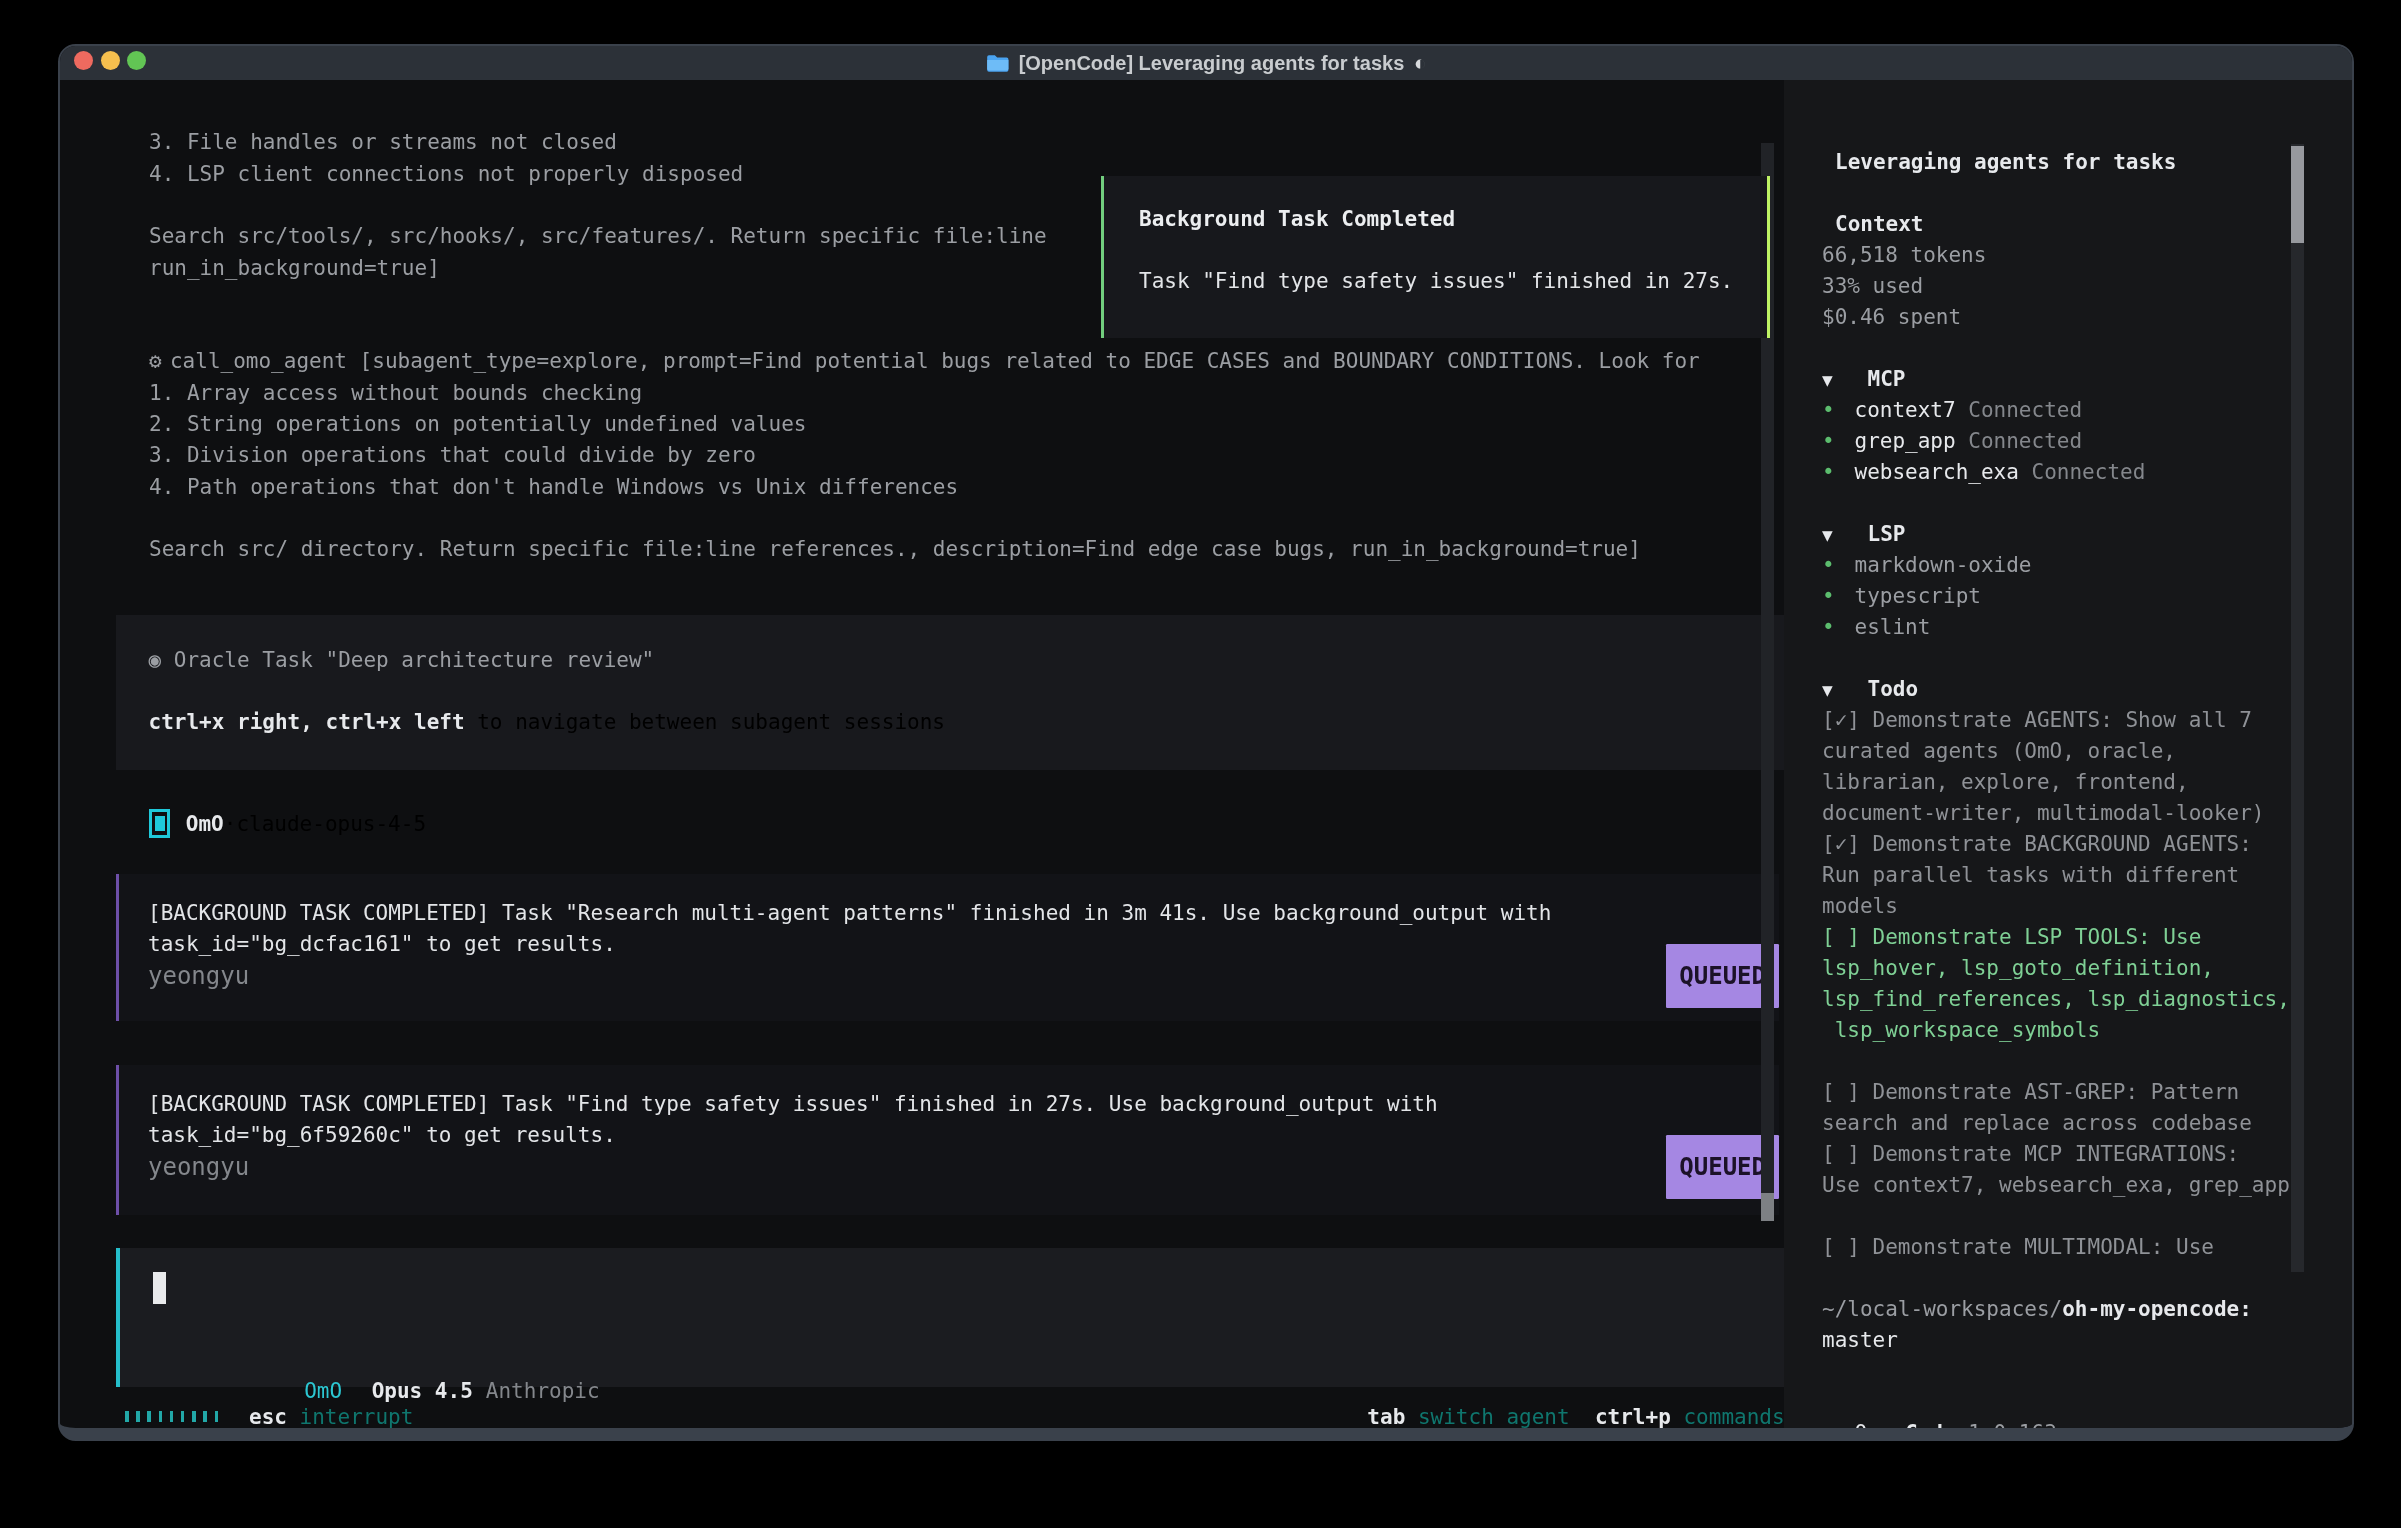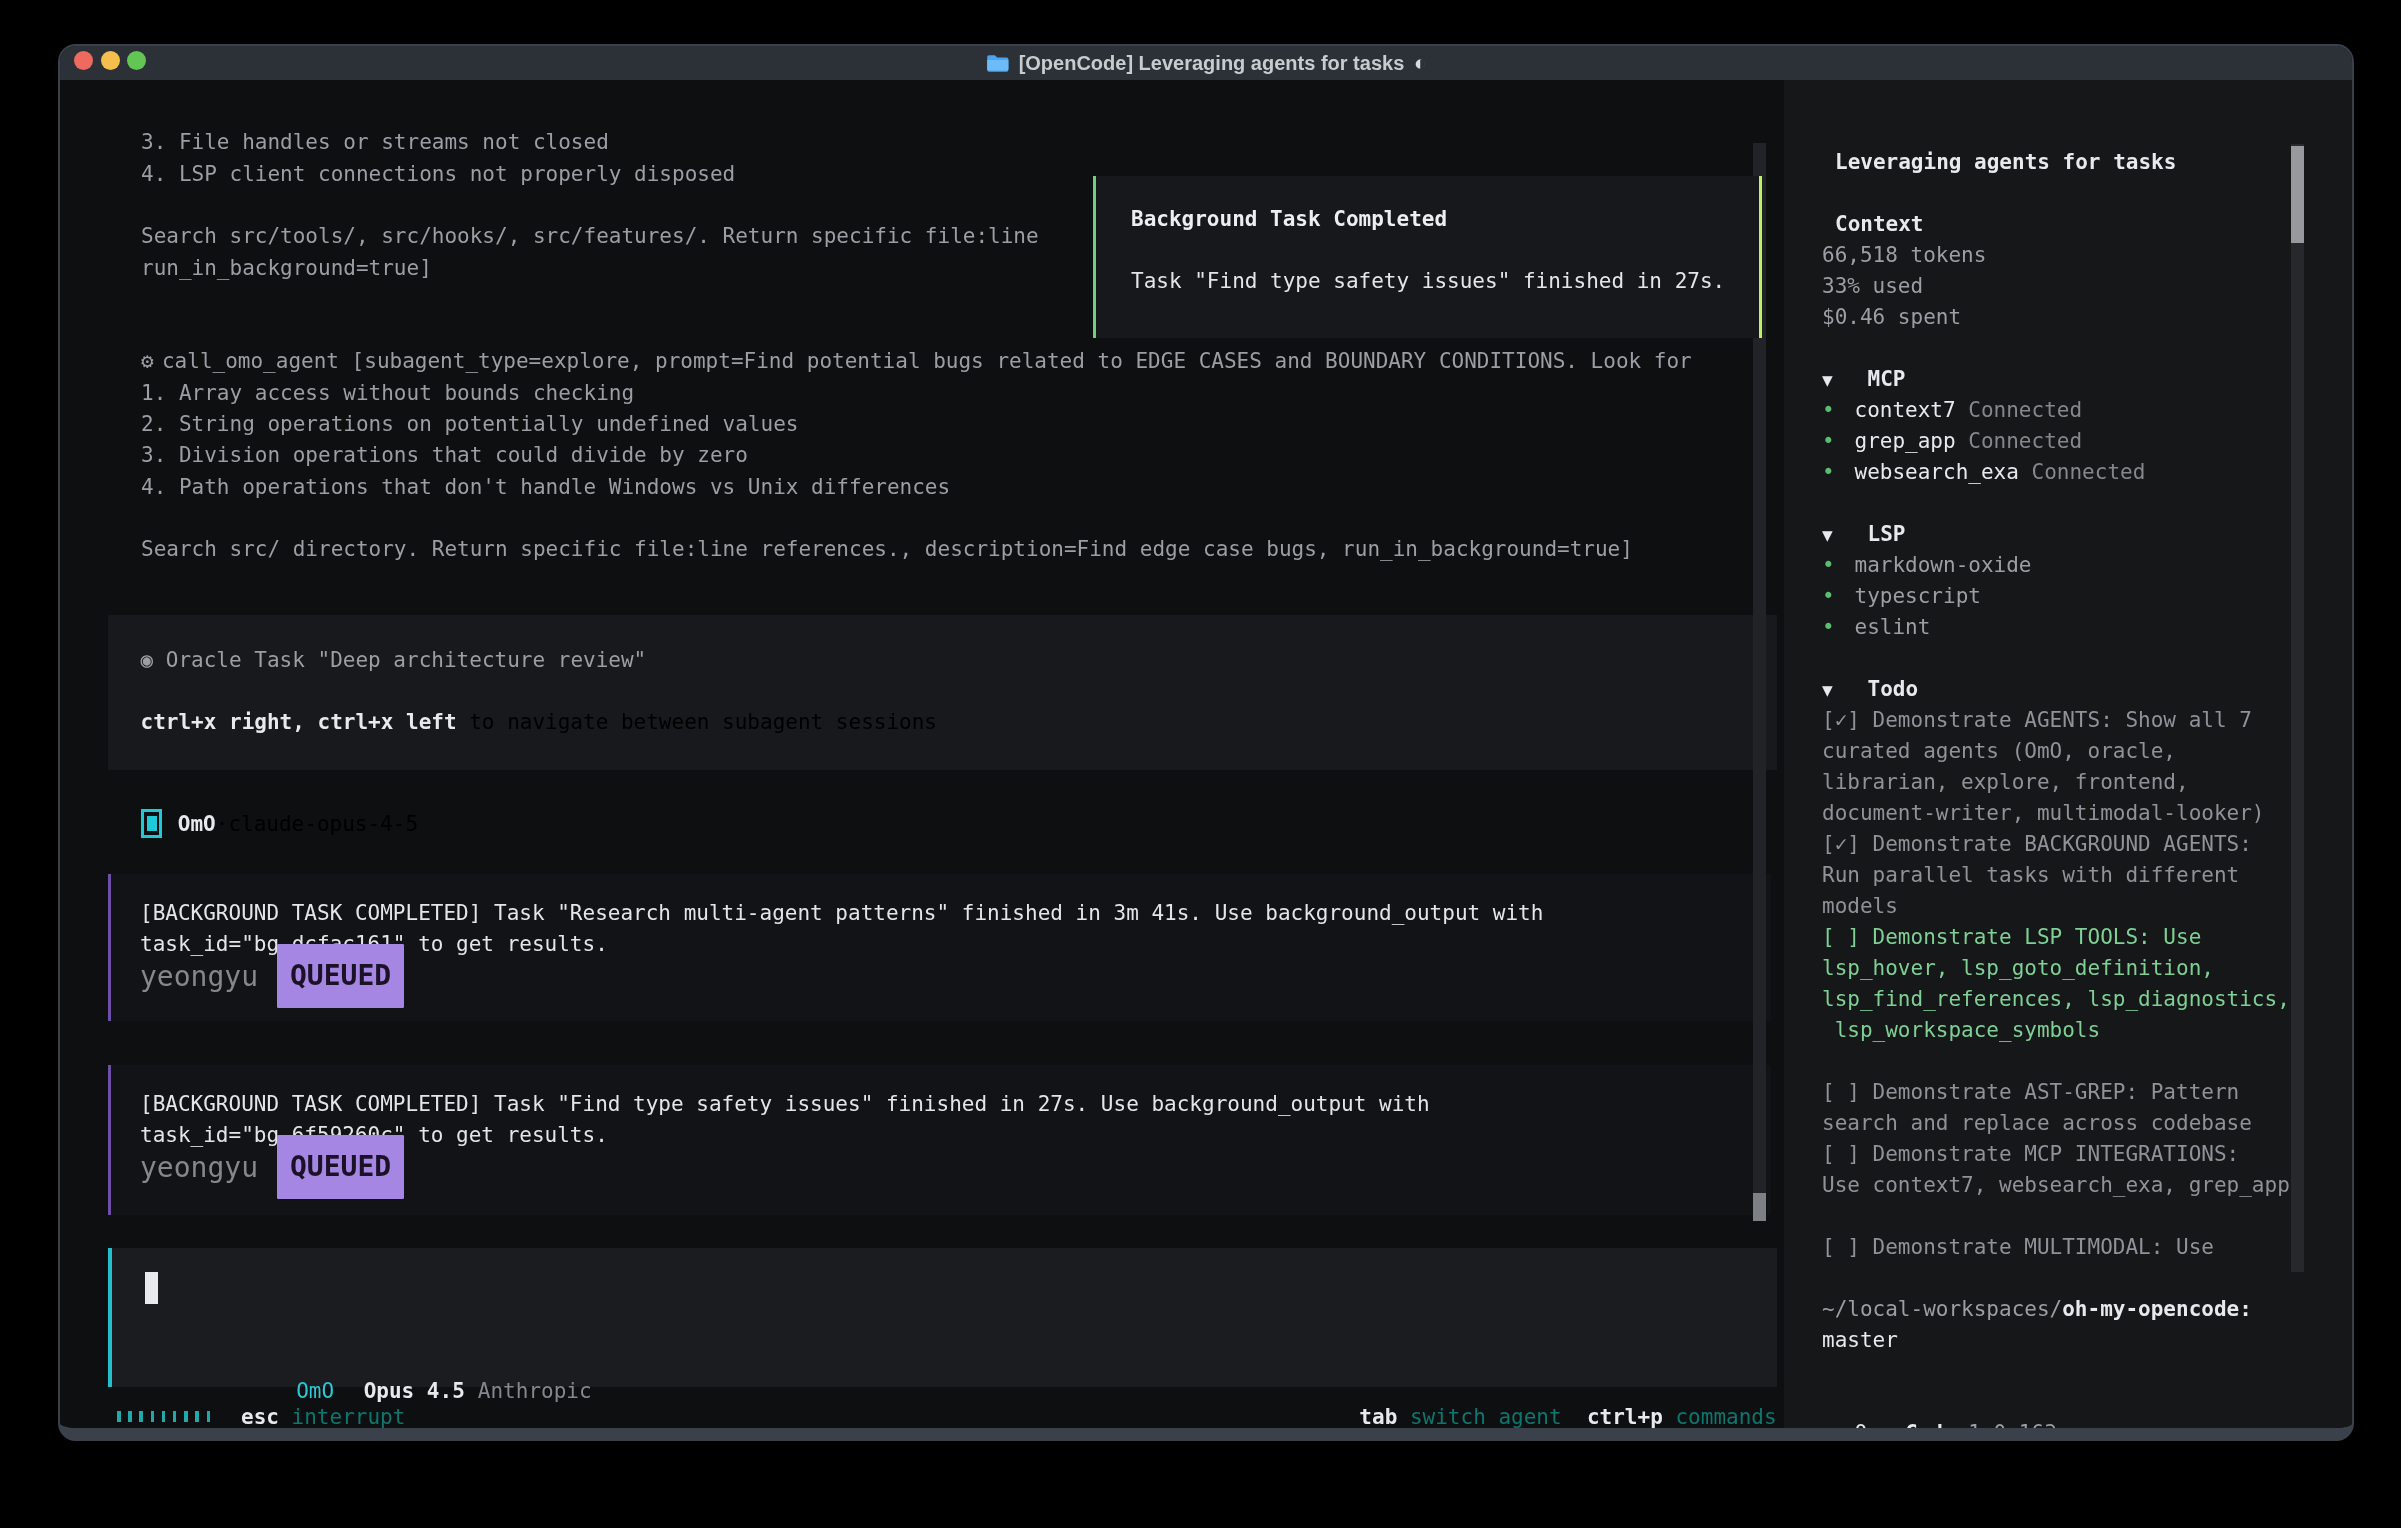--- a/index.html
+++ b/index.html
@@ -10,41 +10,41 @@
           border-radius:17.7px;background:#0e0f11;overflow:hidden;}
   .titlebar{position:absolute;left:0;top:0;width:100%;height:34px;background:#2c3138;
             display:flex;align-items:center;justify-content:center;
             font-family:"Liberation Sans",sans-serif;}
   .lights{position:absolute;left:14px;top:5.3px;display:flex;gap:7.7px;}
   .light{width:19px;height:19px;border-radius:50%;}
   .l-red{background:#ee6a5f;} .l-yellow{background:#f5bf4e;} .l-green{background:#62c554;}
   .wtitle{display:flex;align-items:center;gap:9.5px;color:#c9cccf;font-size:20px;font-weight:bold;}
   .wtitle .suffix{font-weight:normal;font-size:21px;color:#d8dadd;}
   .content{position:absolute;left:0;top:34px;right:0;bottom:0;}
-  .main{position:absolute;left:8px;top:0;width:1724px;bottom:0;background:#0e0f11;}
+  .main{position:absolute;left:16px;top:0;width:1724px;bottom:0;background:#0e0f11;}
   .sidebar{position:absolute;left:1724px;top:0;right:0;bottom:0;background:#161719;}
   .tl{position:absolute;left:73px;height:31px;line-height:31px;font-size:21px;
       color:#9b9ea3;white-space:pre;}
   .t-white{color:#e7e9ec;} .t-dim{color:#84878c;} .t-bold{font-weight:bold;}
   .gear{color:#9b9ea3;margin-right:8.3px;}
   .toast{position:absolute;left:1025px;top:96px;width:669px;height:162px;
          box-sizing:border-box;background:#17181c;border-left:3px solid #72ce7e;
          border-right:3px solid #bef264;z-index:6;padding:28px 0 0 35px;}
   .toast .tt{height:31px;line-height:31px;font-size:21px;font-weight:bold;color:#eceef0;white-space:pre;}
   .toast .tb{margin-top:31px;height:31px;line-height:31px;font-size:21px;color:#e3e5e8;white-space:pre;}
   .obox{position:absolute;left:40px;top:535px;width:1669px;height:155px;background:#18191d;}
   .obox .l1{position:absolute;left:32.5px;top:29.5px;height:31px;line-height:31px;font-size:21px;color:#9b9ea3;white-space:pre;}
   .obox .l2{position:absolute;left:32.5px;top:92px;height:31px;line-height:31px;font-size:21px;white-space:pre;}
   .ahdr{position:absolute;left:73px;top:727px;height:33px;display:flex;align-items:center;font-size:21px;}
   .aicon{display:inline-block;width:15.4px;height:23.6px;border:3px solid #1fc9da;margin-right:15.4px;position:relative;}
   .aicon i{position:absolute;left:3px;top:4.1px;width:9.5px;height:15.4px;background:#1fc9da;}
   .msg{position:absolute;left:40px;width:1663px;box-sizing:border-box;background:#121317;
        border-left:3.5px solid #6d4fa8;padding:23.6px 0 0 29px;}
   .msg .ml{height:31px;line-height:31px;font-size:21px;color:#e3e5e8;white-space:pre;}
-  .msg .mrow{height:33px;display:flex;align-items:center;font-size:28px;}
+  .msg .mrow{height:33px;display:flex;align-items:center;font-size:24px;justify-content:space-between;}
   .badge{display:inline-block;margin-left:19px;padding:16px 13px;height:32px;line-height:32px;
          background:#a587e3;color:#1c1228;font-weight:bold;border-radius:1.2px;}
   .inputbox{position:absolute;left:40px;top:1168px;width:1669px;height:139px;box-sizing:border-box;
             background:#1b1c20;border-left:4.7px solid #25bfcb;padding-left:28px;}
   .cursor{position:absolute;left:32.5px;top:23.6px;width:13px;height:32px;background:#e9eaec;}
   .ifooter{position:absolute;left:32.5px;top:97px;height:31px;line-height:31px;font-size:21px;white-space:pre;}
   .ifooter .agent{color:#2cc7d2;} .ifooter .model{color:#e7e9ec;font-weight:bold;margin-left:29.5px;}
   .ifooter .provider{color:#84878c;margin-left:13px;}
   .statusbar{position:absolute;left:0;right:0;top:1321px;height:31px;font-size:21px;}
   .sb-left{position:absolute;left:49px;top:0;height:31px;display:flex;align-items:center;}

